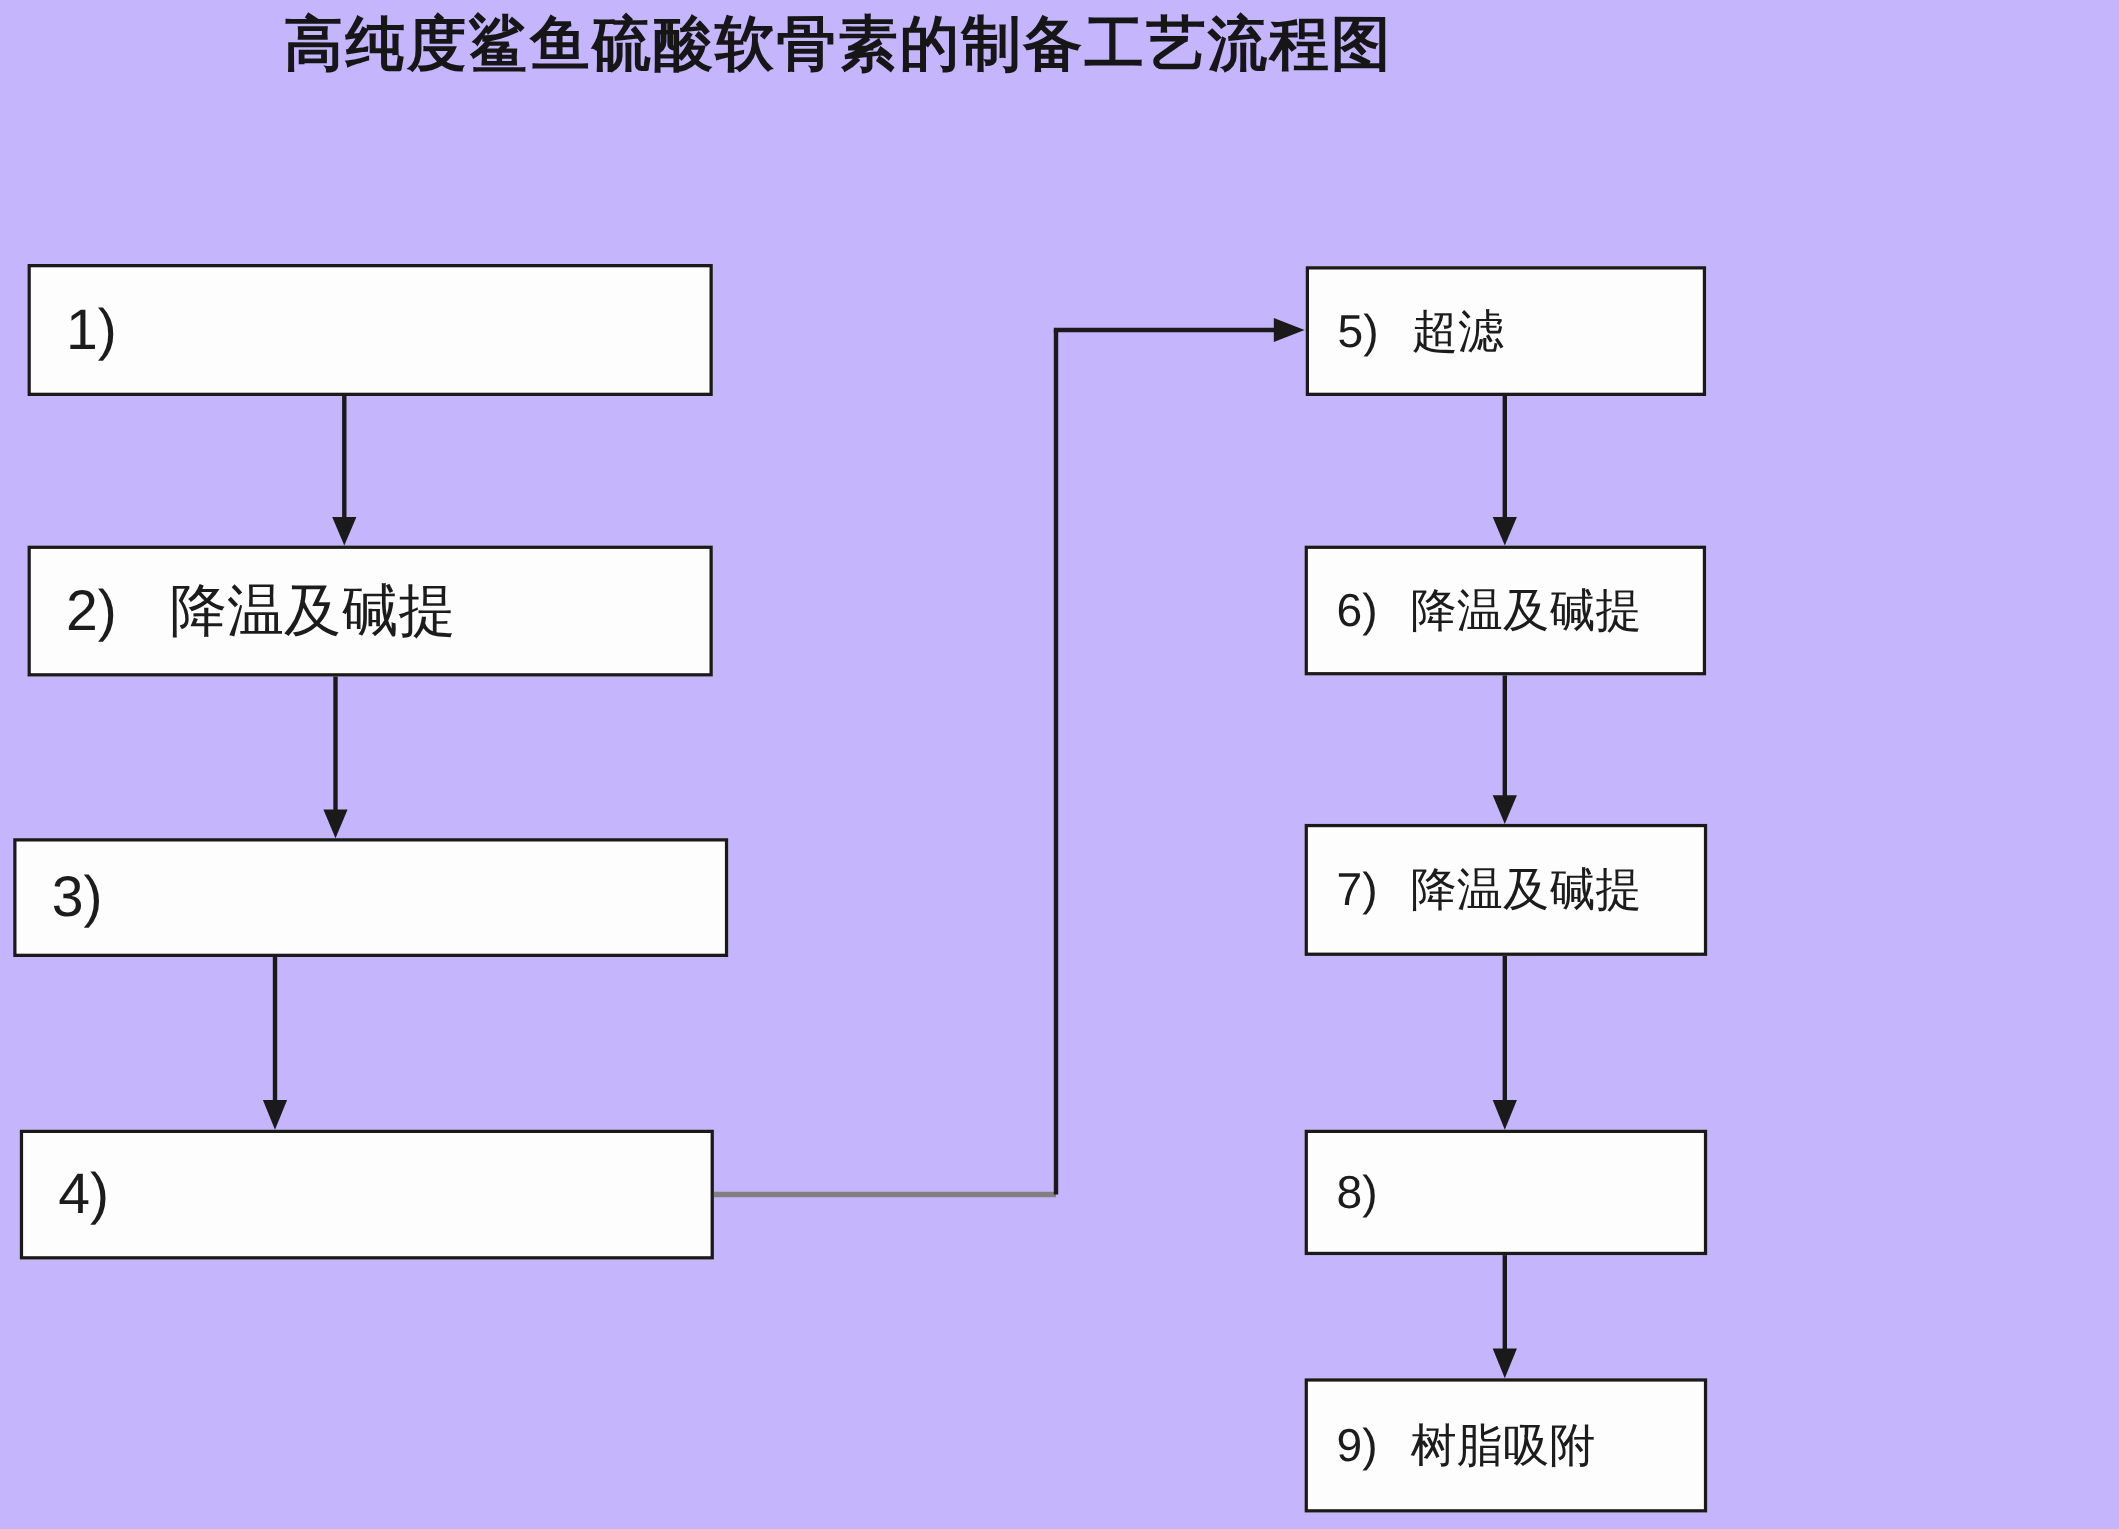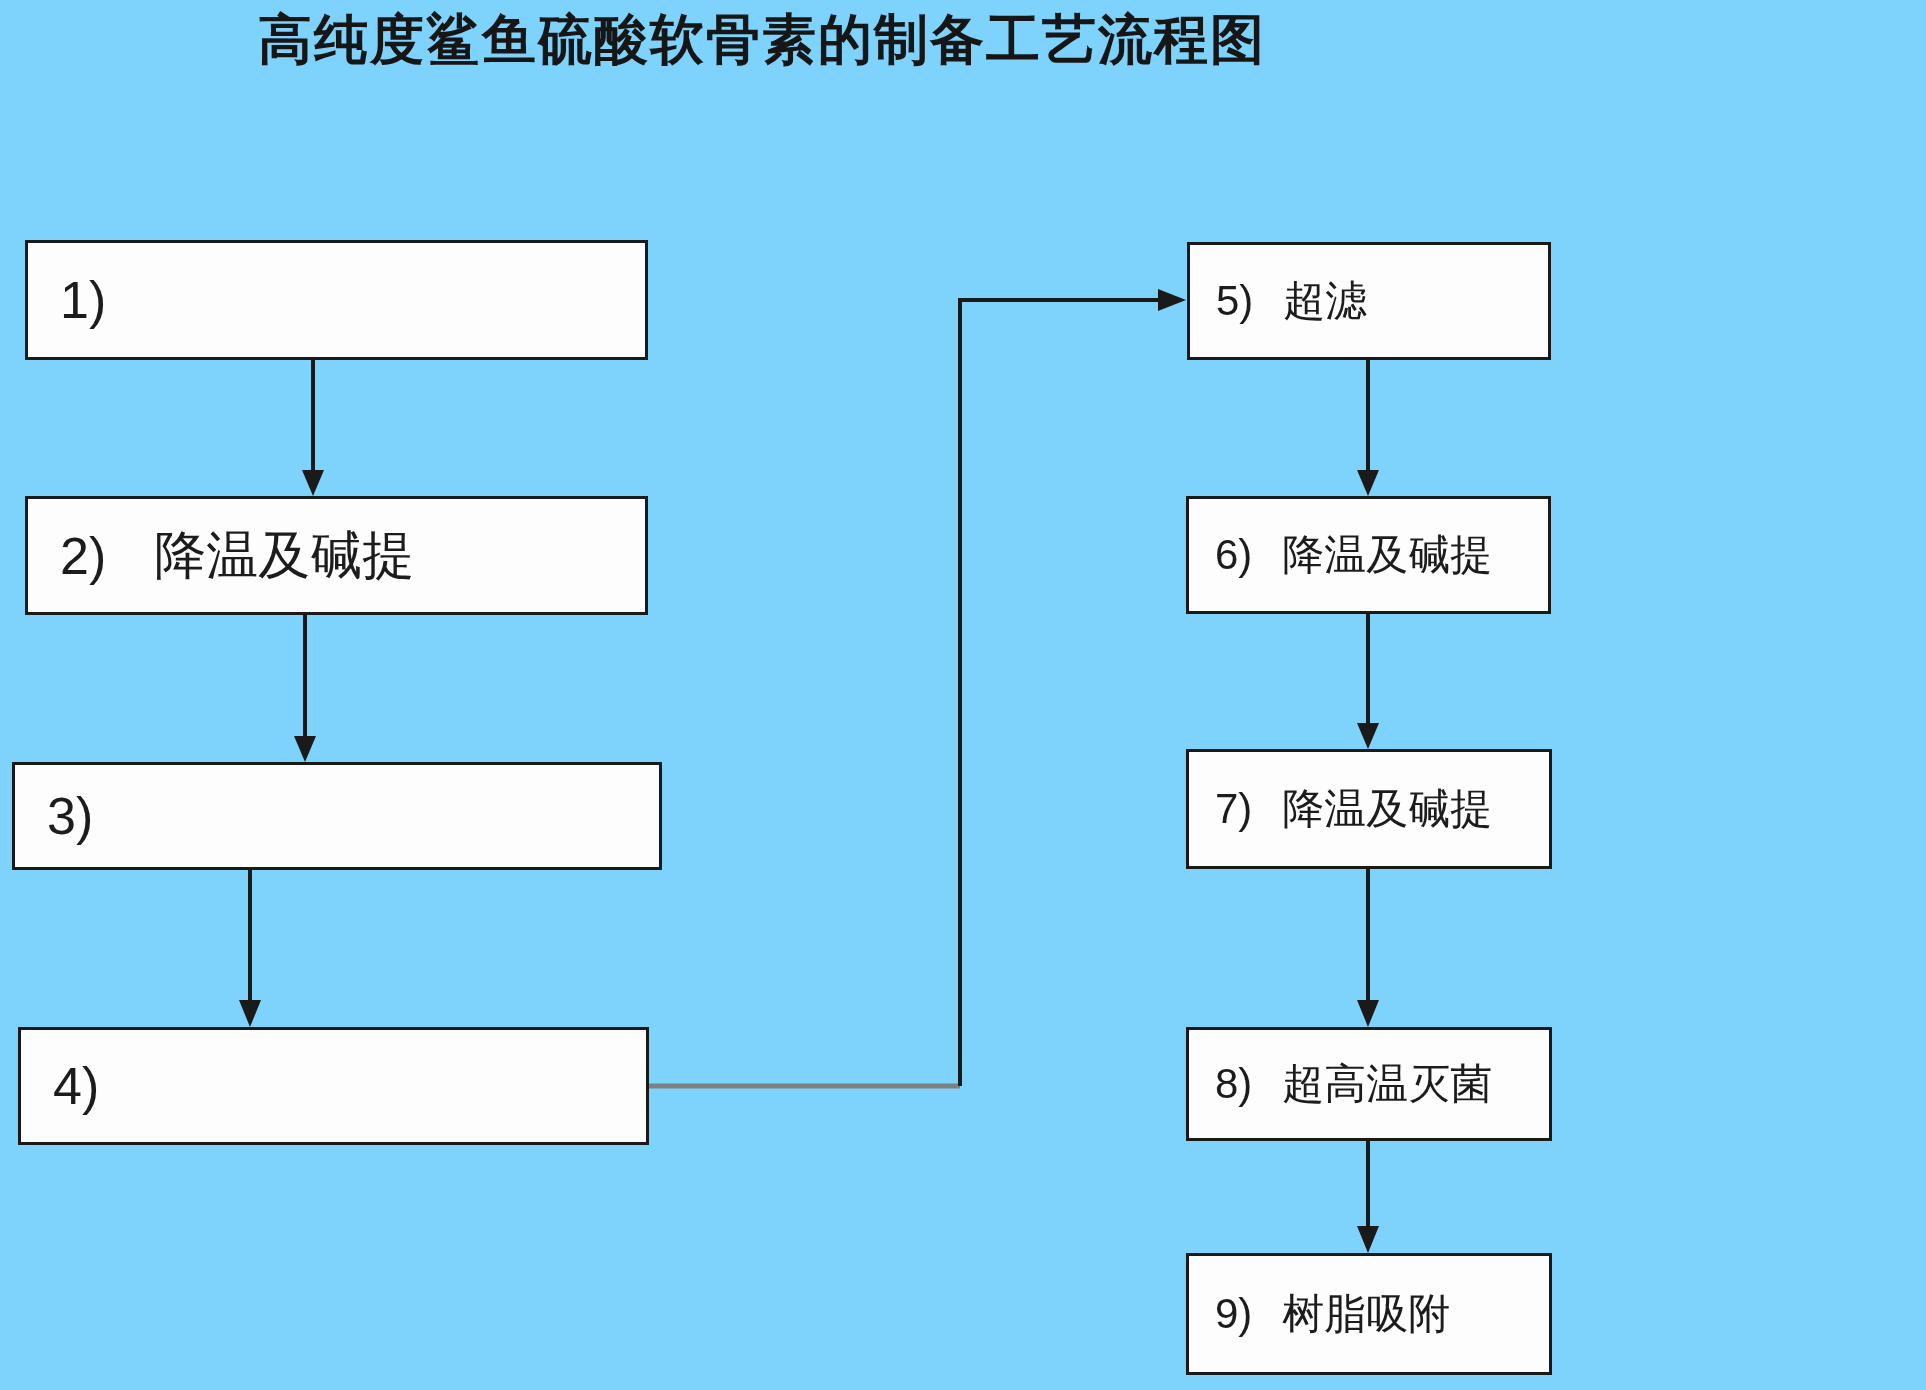--- a/index.html
+++ b/index.html
@@ -4,21 +4,21 @@
 <style>
   html, body {
     margin: 0;
     padding: 0;
     background: #ffffff;
   }
   #canvas {
     position: relative;
     width: 1926px;
     height: 1390px;
-    background: #7dd3fc;
+    background: #c4b5fd;
     font-family: "Liberation Sans", sans-serif;
     color: #1c1c1c;
     overflow: hidden;
   }
   .title {
     position: absolute;
     left: 258px;
     top: 4px;
     font-size: 54px;
     font-weight: bold;
@@ -86,21 +86,20 @@
   <div class="box right-col" id="b6">
     <span class="num">6)</span>
     <span class="label">降温及碱提</span>
   </div>
   <div class="box right-col" id="b7">
     <span class="num">7)</span>
     <span class="label">降温及碱提</span>
   </div>
   <div class="box right-col" id="b8">
     <span class="num">8)</span>
-    <span class="label">超高温灭菌</span>
   </div>
   <div class="box right-col" id="b9">
     <span class="num">9)</span>
     <span class="label">树脂吸附</span>
   </div>
 
   <svg class="arrows" viewBox="0 0 1926 1390" xmlns="http://www.w3.org/2000/svg">
 
     <g>
       <line x1="313" y1="358" x2="313" y2="472" stroke="#1a1a1a" stroke-width="4"></line>

